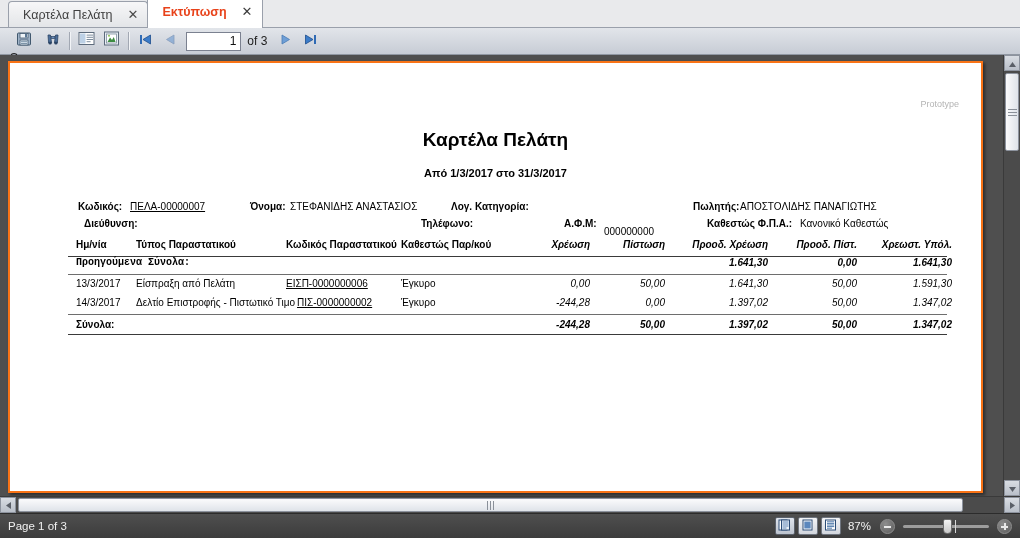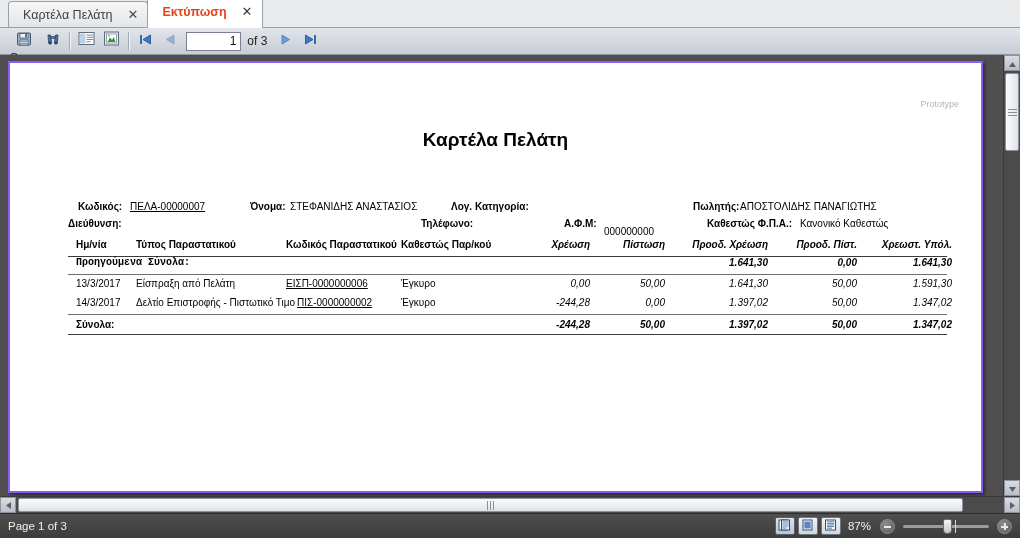--- a/index.html
+++ b/index.html
@@ -134,21 +134,21 @@
     position: relative;
     background: #4f4f4f;
     overflow: hidden;
     padding: 6px 0 0 8px;
   }
   .page {
     position: relative;
     width: 975px;
     height: 432px;
     background: #ffffff;
-    border: 2px solid #8b5cf6;
+    border: 2px solid #f97316;
     box-shadow: 2px 2px 3px rgba(0,0,0,.45);
     overflow: hidden;
   }
   .watermark {
     position: absolute;
     right: 22px; top: 36px;
     font-size: 9px;
     color: #b4b4b4;
   }
   .rpt-title {
@@ -416,33 +416,34 @@
   </div>
 
   <div class="viewwrap">
 
     <div class="docscroll">
       <div class="page">
 
         <div class="watermark">Prototype</div>
 
         <div class="rpt-title">Καρτέλα Πελάτη</div>
+        <div class="rpt-sub">Από 1/3/2017 στο 31/3/2017</div>
 
         <div class="infoblock">
           <div class="inforow">
             <span class="lbl" style="left:10px;text-align:center;">Κωδικός:</span>
             <span class="val ul" style="left:62px;">ΠΕΛΑ-00000007</span>
             <span class="lbl" style="left:182px;">Όνομα:</span>
             <span class="val" style="left:222px;">ΣΤΕΦΑΝΙΔΗΣ ΑΝΑΣΤΑΣΙΟΣ</span>
             <span class="lbl" style="left:383px;">Λογ. Κατηγορία:</span>
             <span class="lbl" style="left:625px;">Πωλητής:</span>
             <span class="val" style="left:672px;">ΑΠΟΣΤΟΛΙΔΗΣ ΠΑΝΑΓΙΩΤΗΣ</span>
           </div>
           <div class="inforow">
-            <span class="lbl" style="left:0px;">Διεύθυνση:</span>
+            <span class="lbl" style="left:16px;">Διεύθυνση:</span>
             <span class="lbl" style="left:353px;">Τηλέφωνο:</span>
             <span class="lbl" style="left:496px;">Α.Φ.Μ:</span>
             <span class="val" style="left:536px;margin-top:8px;">000000000</span>
             <span class="lbl" style="left:639px;">Καθεστώς Φ.Π.Α.:</span>
             <span class="val" style="left:732px;">Κανονικό Καθεστώς</span>
           </div>
         </div>
 
         <div class="tbl">
 

